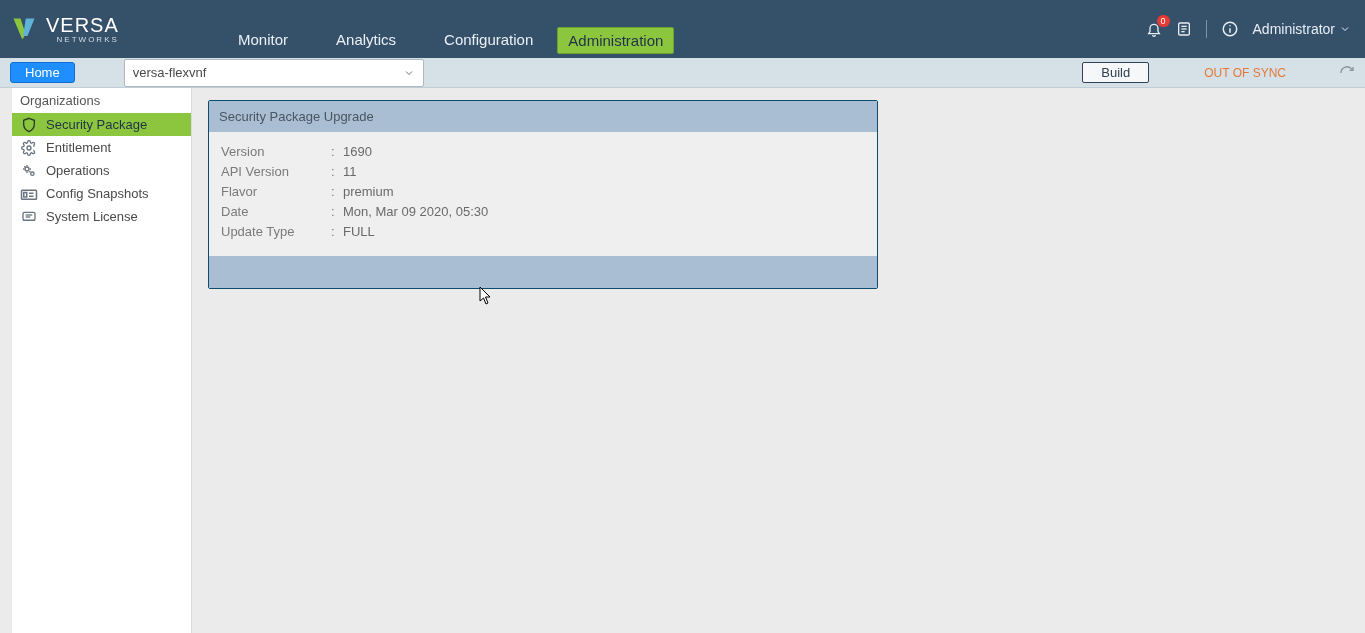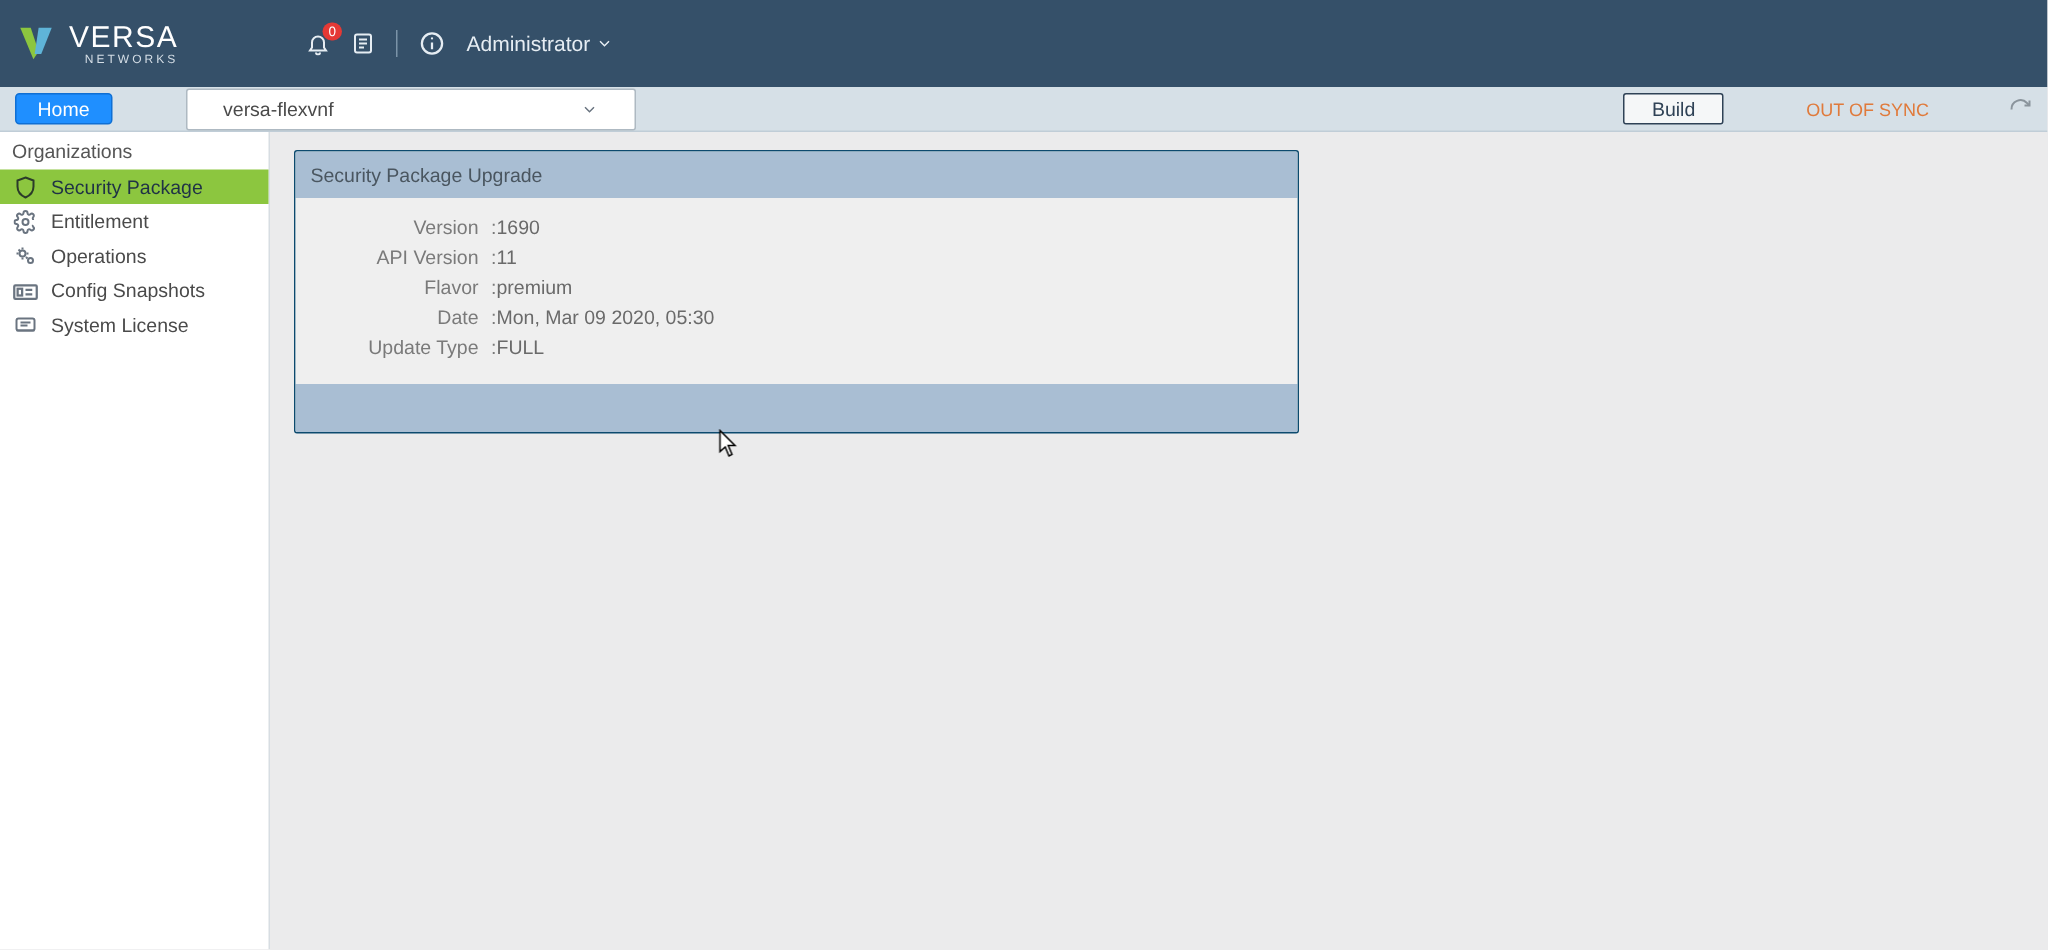--- a/index.html
+++ b/index.html
@@ -42,55 +42,55 @@
     background:#d6e0e7; height:30px; display:flex; align-items:center; padding:0 10px;
     border-bottom:1px solid #c0cdd7;
     gap:41px;
   }
   .home-pill {
     background:#1f8fff; color:#fff; font-size:13px; padding:2px 14px; border-radius:3px;
     border:1px solid #0f6fd4; cursor:pointer;
   }
   .select-box {
     margin-left:8px; background:#fff; border:1px solid #aeb9c2; height:28px; width:300px;
-    display:flex; align-items:center; justify-content:space-between; padding:0 24px;
+    display:flex; align-items:center; justify-content:space-between; padding:0 8px;
     font-size:13px; color:#4a4a4a; cursor:pointer; border-radius:2px;
   }
   .sub-spacer { flex:1; }
   .build-btn {
     border:1px solid #2f4256; background:#f5f7f8; color:#2f4256; padding:2px 18px;
     font-size:13px; border-radius:2px; cursor:pointer;
   }
   .sync-status { color:#e07a3b; font-size:12px; margin-left:14px; }
   .refresh-icon { margin-left:12px; cursor:pointer; color:#6f7b85; display:inline-flex;}
 
   
   .body-row { display:flex; height:calc(633px - 58px - 30px); }
   .sidebar {
     width:180px; background:#fff; border-right:1px solid #d7dde2;
-    display:flex; flex-direction:column;
+    display:flex; flex-direction:column;margin-left:12px;
   }
   .side-head { padding:5px 8px; color:#555; font-size:13px; }
   .side-item {
     display:flex; align-items:center; gap:8px; padding:4px 8px; font-size:13px;
     color:#4a4a4a; cursor:pointer; height:23px;
   }
   .side-item.active { background:#8cc63f; color:#1f3246; }
   .side-item .sicon { width:18px; display:inline-flex; justify-content:center; color:#6a7480;}
   .side-item.active .sicon { color:#2b3b2a; }
   .side-item.indent { padding-left:8px; }
 
   .content { flex:1; padding:12px 16px; background:#ebebec; }
 
   
   .panel { width:670px; border:1px solid #0c4a6e; border-radius:2px; overflow:hidden; background:#ffffff;}
   .panel-head { background:#a9bed3; color:#4a5660; font-size:13px; padding:8px 10px; }
   .panel-body { background:#efefef; padding:10px 12px 14px; color:#6a6a6a; font-size:13px;}
   .panel-body .sect-title { color:#5d5d5d; margin-bottom:6px;}
-  .kv-row { display:flex; line-height:20px;text-align:right;}
+  .kv-row { display:flex; line-height:20px;}
   .kv-row .k { width:110px; color:#7a7a7a;}
   .kv-row .c { width:12px; color:#7a7a7a;}
   .kv-row .v { color:#6a6a6a;}
   .panel-foot { background:#a9bed3; height:32px;}
 
   
   .cursor { position:fixed; left:479px; top:286px; pointer-events:none; }
 </style>
 </head>
 <body>
@@ -102,20 +102,26 @@
         <path d="M4 4 L12 4 L18 22 L14 28 Z" fill="#8cc63f"></path>
         <path d="M18 4 L28 4 L20 24 L15 24 Z" fill="#5fb4d8"></path>
       </svg>
     </span>
     <span class="logo-text">
       <span class="brand">VERSA</span>
       <span class="sub">NETWORKS</span>
     </span>
   </div>
 
+  <div class="top-nav">
+    <div class="top-nav-item">Monitor</div>
+    <div class="top-nav-item">Analytics</div>
+    <div class="top-nav-item">Configuration</div>
+    <div class="top-nav-item active">Administration</div>
+  </div>
 
   <div class="header-right">
     <span class="hicon">
       <svg width="16" height="16" viewBox="0 0 24 24" fill="none" stroke="#e6edf3" stroke-width="2">
         <path d="M18 16v-5a6 6 0 10-12 0v5l-2 3h16l-2-3z"></path>
           <path d="M10 21a2 2 0 004 0"></path>
       </svg>
       <span class="badge">0</span>
     </span>
     <span class="hicon">

